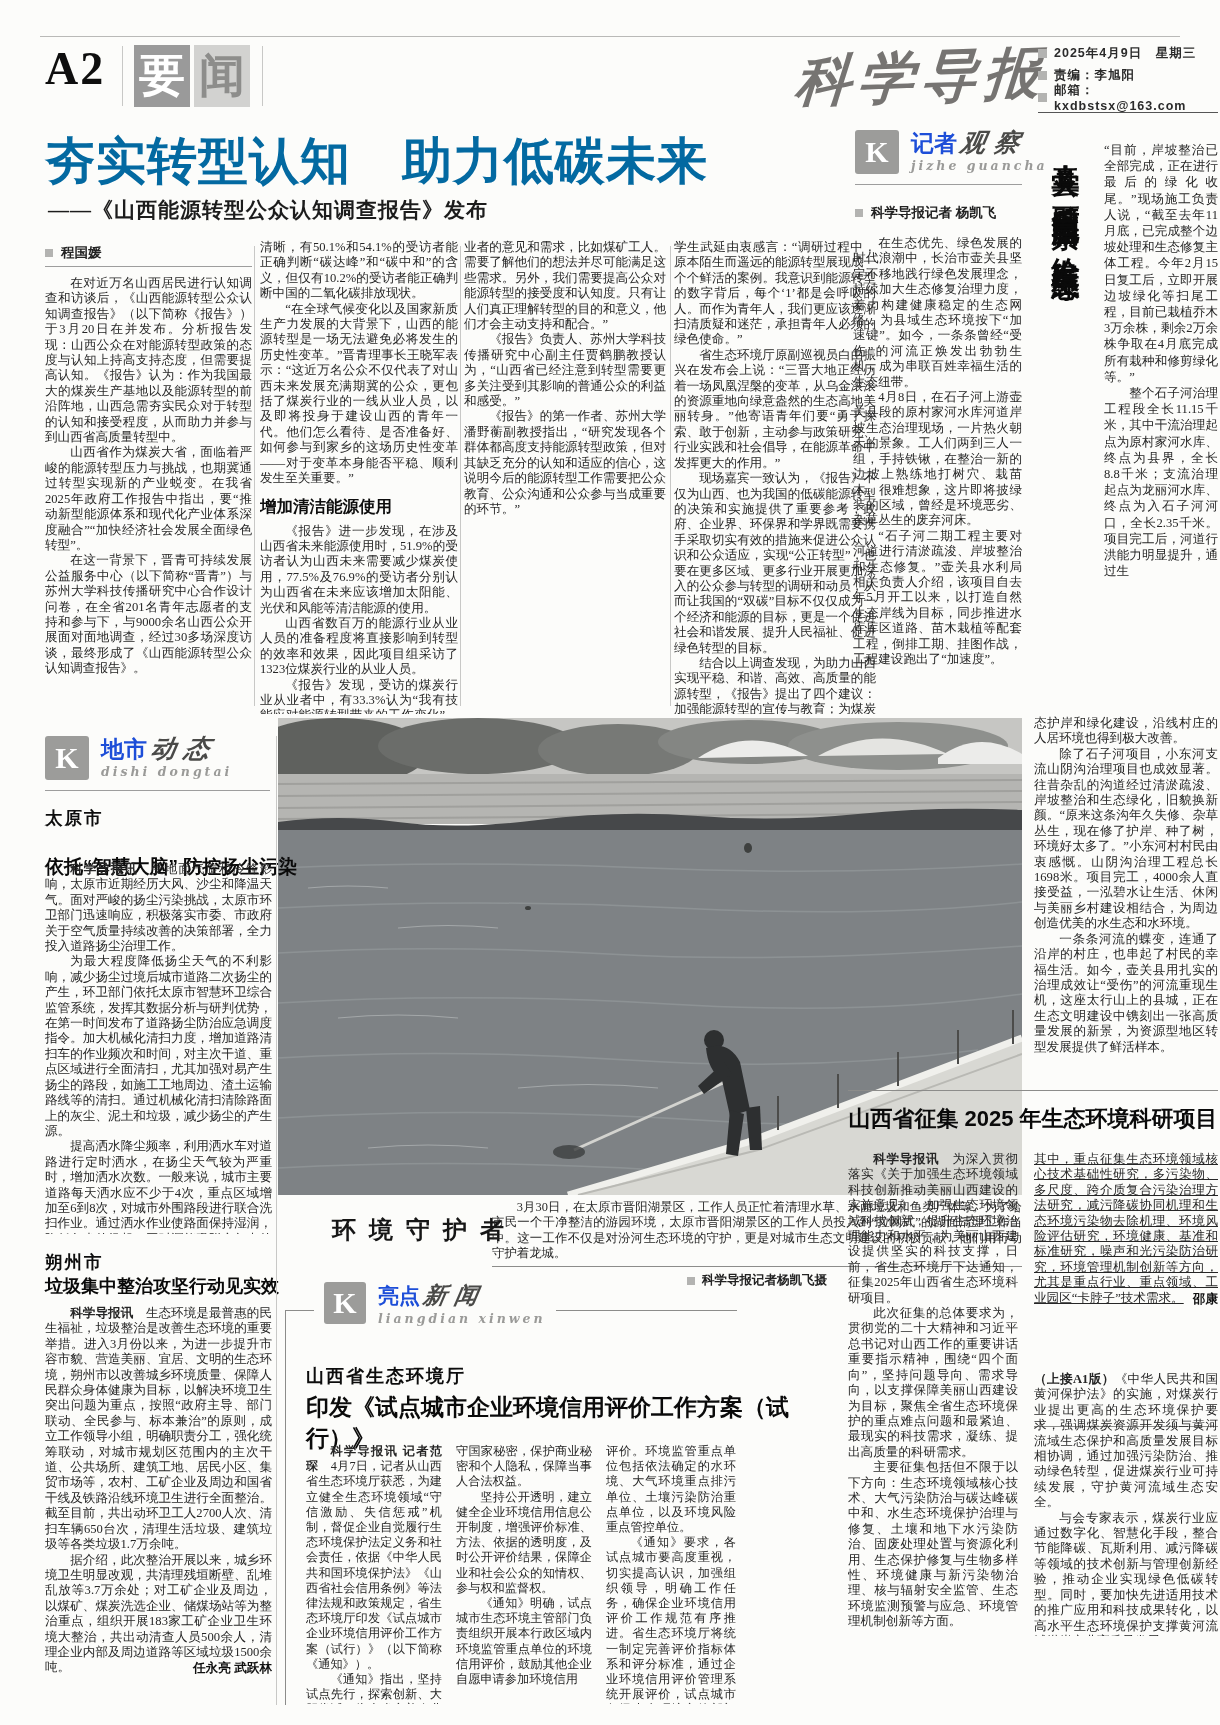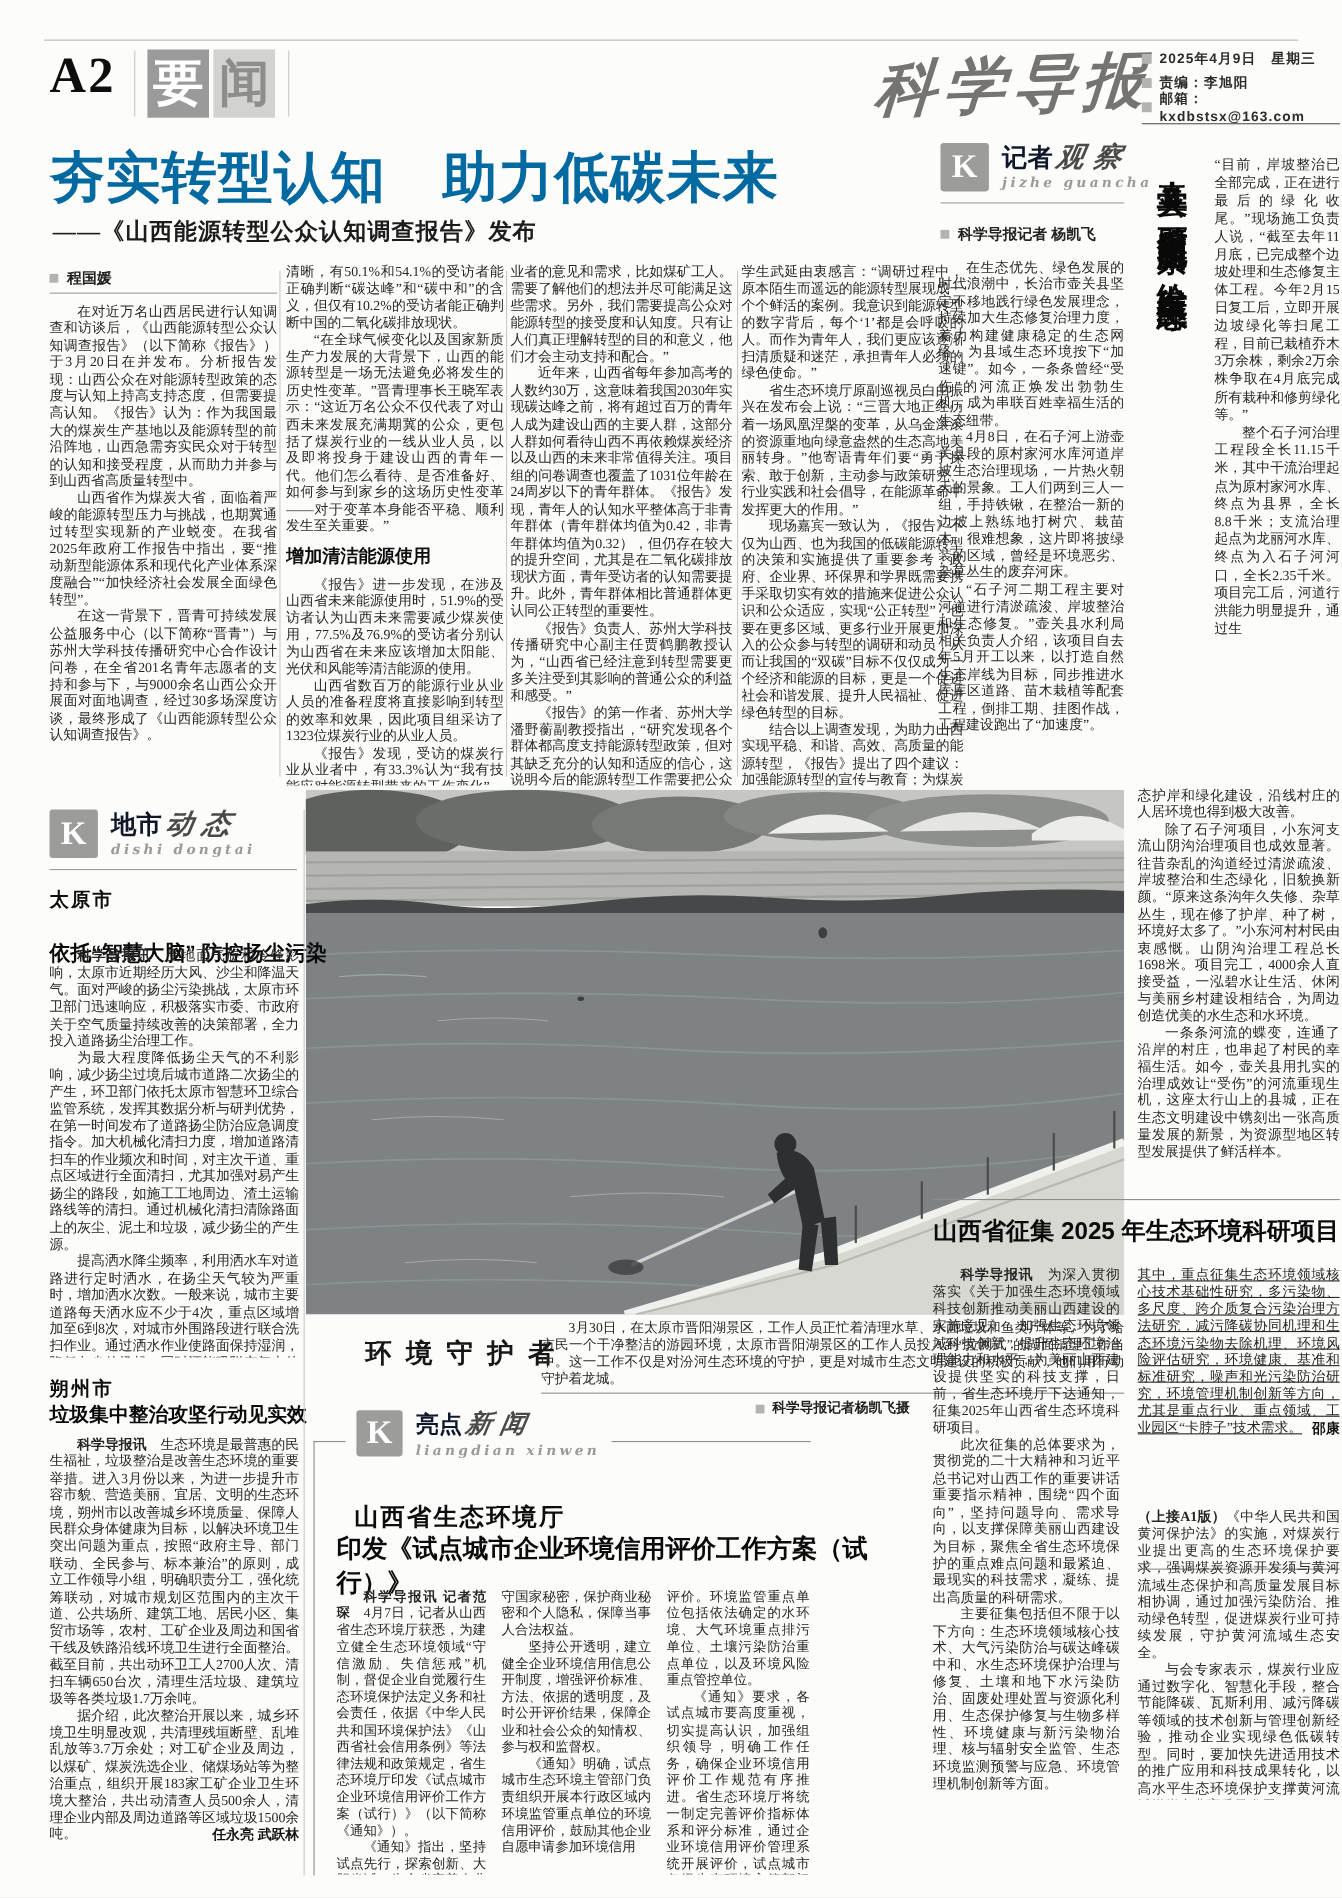--- a/index.html
+++ b/index.html
@@ -27,21 +27,21 @@
   .byline span{font:700 13.5px "Liberation Sans",sans-serif;color:#222;}
   .col{overflow:hidden;font-size:12.6px;line-height:15.4px;text-align:justify;}
   .col p{margin:0;text-indent:2em;}
   .col p.ni{text-indent:0;}
   .col h3{font:900 16.5px/21px "Liberation Sans",sans-serif;color:#0d0d0d;margin:9px 0 7px;text-indent:0;}
   .iby{float:right;font:700 12.6px "Liberation Sans",sans-serif;color:#111;}
   
   .klogo{width:44px;height:44px;background:#9c9c9a;color:#fff;border-radius:3px;flex:0 0 auto;
          display:flex;align-items:center;justify-content:center;font:700 30px "Liberation Serif",serif;}
   .lgrow{display:flex;align-items:flex-start;gap:12px;}
-  .lgbold{font:900 23px "Liberation Sans",sans-serif;color:#0f172a;line-height:26px;}
+  .lgbold{font:900 23px "Liberation Sans",sans-serif;color:#1d4ed8;line-height:26px;}
   .lgscript{font:italic 700 25px "DejaVu Serif",serif;color:#4a4a48;display:inline-block;transform:skewX(-10deg);line-height:26px;}
   .lgpy{font:italic 600 12.5px "DejaVu Serif",serif;color:#9a9a98;letter-spacing:3px;margin-top:2px;}
   .kicker{font:900 17.5px "Liberation Sans",sans-serif;color:#0d0d0d;letter-spacing:2px;}
   .subhl{font:900 19px "Liberation Sans",sans-serif;color:#0a0a0a;white-space:nowr ap;}
   
   .verthl{writing-mode:vertical-rl;font:900 28px "Liberation Sans",sans-serif;color:#0a0a0a;
           letter-spacing:3px;line-height:58px;}
   
   .capTitle{font:600 24px "Liberation Sans",sans-serif;color:#161616;letter-spacing:13px;}
   .credit{display:flex;align-items:center;gap:7px;justify-content:center;}
@@ -96,21 +96,20 @@
     <p class="ni">清晰，有50.1%和54.1%的受访者能正确判断“碳达峰”和“碳中和”的含义，但仅有10.2%的受访者能正确判断中国的二氧化碳排放现状。</p>
     <p>“在全球气候变化以及国家新质生产力发展的大背景下，山西的能源转型是一场无法避免必将发生的历史性变革。”晋青理事长王晓军表示：“这近万名公众不仅代表了对山西未来发展充满期冀的公众，更包括了煤炭行业的一线从业人员，以及即将投身于建设山西的青年一代。他们怎么看待、是否准备好、如何参与到家乡的这场历史性变革——对于变革本身能否平稳、顺利发生至关重要。”</p>
     <h3>增加清洁能源使用</h3>
     <p>《报告》进一步发现，在涉及山西省未来能源使用时，51.9%的受访者认为山西未来需要减少煤炭使用，77.5%及76.9%的受访者分别认为山西省在未来应该增加太阳能、光伏和风能等清洁能源的使用。</p>
     <p>山西省数百万的能源行业从业人员的准备程度将直接影响到转型的效率和效果，因此项目组采访了1323位煤炭行业的从业人员。</p>
     <p>《报告》发现，受访的煤炭行业从业者中，有33.3%认为“我有技能应对能源转型带来的工作变化”，34.8%的受访者和36%的受访者分别认为我周围的人或者我所在的企业能够顺利地适应能源转型。</p>
 
   </div>
   <div class="abs col" style="left:464px;top:240px;width:202px;height:474px;">
     <p class="ni">业者的意见和需求，比如煤矿工人。需要了解他们的想法并尽可能满足这些需求。另外，我们需要提高公众对能源转型的接受度和认知度。只有让人们真正理解转型的目的和意义，他们才会主动支持和配合。”</p>
-    <p>近年来，山西省每年参加高考的人数约30万，这意味着我国2030年实现碳达峰之前，将有超过百万的青年人成为建设山西的主要人群，这部分人群如何看待山西不再依赖煤炭经济以及山西的未来非常值得关注。项目组的问卷调查也覆盖了1031位年龄在24周岁以下的青年群体。《报告》发现，青年人的认知水平整体高于非青年群体（青年群体均值为0.42，非青年群体均值为0.32），但仍存在较大的提升空间，尤其是在二氧化碳排放现状方面，青年受访者的认知需要提升。此外，青年群体相比普通群体更认同公正转型的重要性。</p>
     <p>《报告》负责人、苏州大学科技传播研究中心副主任贾鹤鹏教授认为，“山西省已经注意到转型需要更多关注受到其影响的普通公众的利益和感受。”</p>
     <p>《报告》的第一作者、苏州大学潘野蘅副教授指出，“研究发现各个群体都高度支持能源转型政策，但对其缺乏充分的认知和适应的信心，这说明今后的能源转型工作需要把公众教育、公众沟通和公众参与当成重要的环节。”</p>
 
   </div>
   <div class="abs col" style="left:674px;top:240px;width:202px;height:474px;">
     <p class="ni">学生武延由衷感言：“调研过程中，原本陌生而遥远的能源转型展现成一个个鲜活的案例。我意识到能源转型的数字背后，每个‘1’都是会呼吸的人。而作为青年人，我们更应该逐渐扫清质疑和迷茫，承担青年人必须的绿色使命。”</p>
     <p>省生态环境厅原副巡视员白由振兴在发布会上说：“三晋大地正经历着一场凤凰涅槃的变革，从乌金滚滚的资源重地向绿意盎然的生态高地美丽转身。”他寄语青年们要“勇于探索、敢于创新，主动参与政策研究、行业实践和社会倡导，在能源革命中发挥更大的作用。”</p>
     <p>现场嘉宾一致认为，《报告》不仅为山西、也为我国的低碳能源转型的决策和实施提供了重要参考，政府、企业界、环保界和学界既需要携手采取切实有效的措施来促进公众认识和公众适应，实现“公正转型”，也要在更多区域、更多行业开展更加深入的公众参与转型的调研和动员，从而让我国的“双碳”目标不仅仅成为一个经济和能源的目标，更是一个促进社会和谐发展、提升人民福祉、促进绿色转型的目标。</p>
     <p>结合以上调查发现，为助力山西实现平稳、和谐、高效、高质量的能源转型，《报告》提出了四个建议：加强能源转型的宣传与教育；为煤炭行业从业者提供应对转型的培训与再就业支持；建立公正透明的转型机制，促进公众积极参与转型；支持新能源产业的研发和应用，审慎对待煤炭的短期上产能行为。</p>
   </div>
@@ -251,21 +250,21 @@
   <div class="hr" style="left:285px;top:1310px;width:452px;background:#8c8c8a;"></div>
   <div class="vr" style="left:285px;top:1310px;height:395px;background:#8c8c8a;"></div>
   <div class="abs lgrow" style="left:314px;top:1282px;background:#fcfcfa;padding:0 10px;">
     <div class="klogo" style="width:42px;height:42px;">K</div>
     <div>
       <span class="lgbold" style="font-size:21px;">亮点</span>
       <span class="lgscript" style="font-size:23px;">新 闻</span>
       <div class="lgpy">liangdian  xinwen</div>
     </div>
   </div>
-  <div class="abs kicker" style="left:306px;top:1364px;font-size:22px;margin-left:16px;">山西省生态环境厅</div>
+  <div class="abs kicker" style="left:306px;top:1364px;font-size:18px;">山西省生态环境厅</div>
   <div class="abs subhl" style="left:306px;top:1392px;font-size:23px;width:545px;">印发《试点城市企业环境信用评价工作方案（试行）》</div>
   <div class="abs col" style="left:306px;top:1444px;width:136px;height:260px;font-size:12.2px;line-height:15.2px;">
     <p><b class="lead">科学导报讯 记者范琛</b>　<span>4月7日，记者从山西省生态环境厅获悉，为建立健全生态环境领域“守信激励、失信惩戒”机制，督促企业自觉履行生态环境保护法定义务和社会责任，依据《中华人民共和国环境保护法》《山西省社会信用条例》等法律法规和政策规定，省生态环境厅印发《试点城市企业环境信用评价工作方案（试行）》（以下简称《通知》）。</span></p>
     <p>《通知》指出，坚持试点先行，探索创新、大胆尝试，为全省完善企业环境信用评价体系标准、规范企业环境信用评价程序积累经验、奠定基础。坚持依法依规，严格依据法律法规和政策规定，科学评定企业环境信用等级，在企业环境信用评价过程中，保</p>
   </div>
   <div class="abs col" style="left:456px;top:1444px;width:136px;height:260px;font-size:12.2px;line-height:15.2px;">
     <p class="ni">守国家秘密，保护商业秘密和个人隐私，保障当事人合法权益。</p>
     <p>坚持公开透明，建立健全企业环境信用信息公开制度，增强评价标准、方法、依据的透明度，及时公开评价结果，保障企业和社会公众的知情权、参与权和监督权。</p>
     <p>《通知》明确，试点城市生态环境主管部门负责组织开展本行政区域内环境监管重点单位的环境信用评价，鼓励其他企业自愿申请参加环境信用</p>
   </div>

